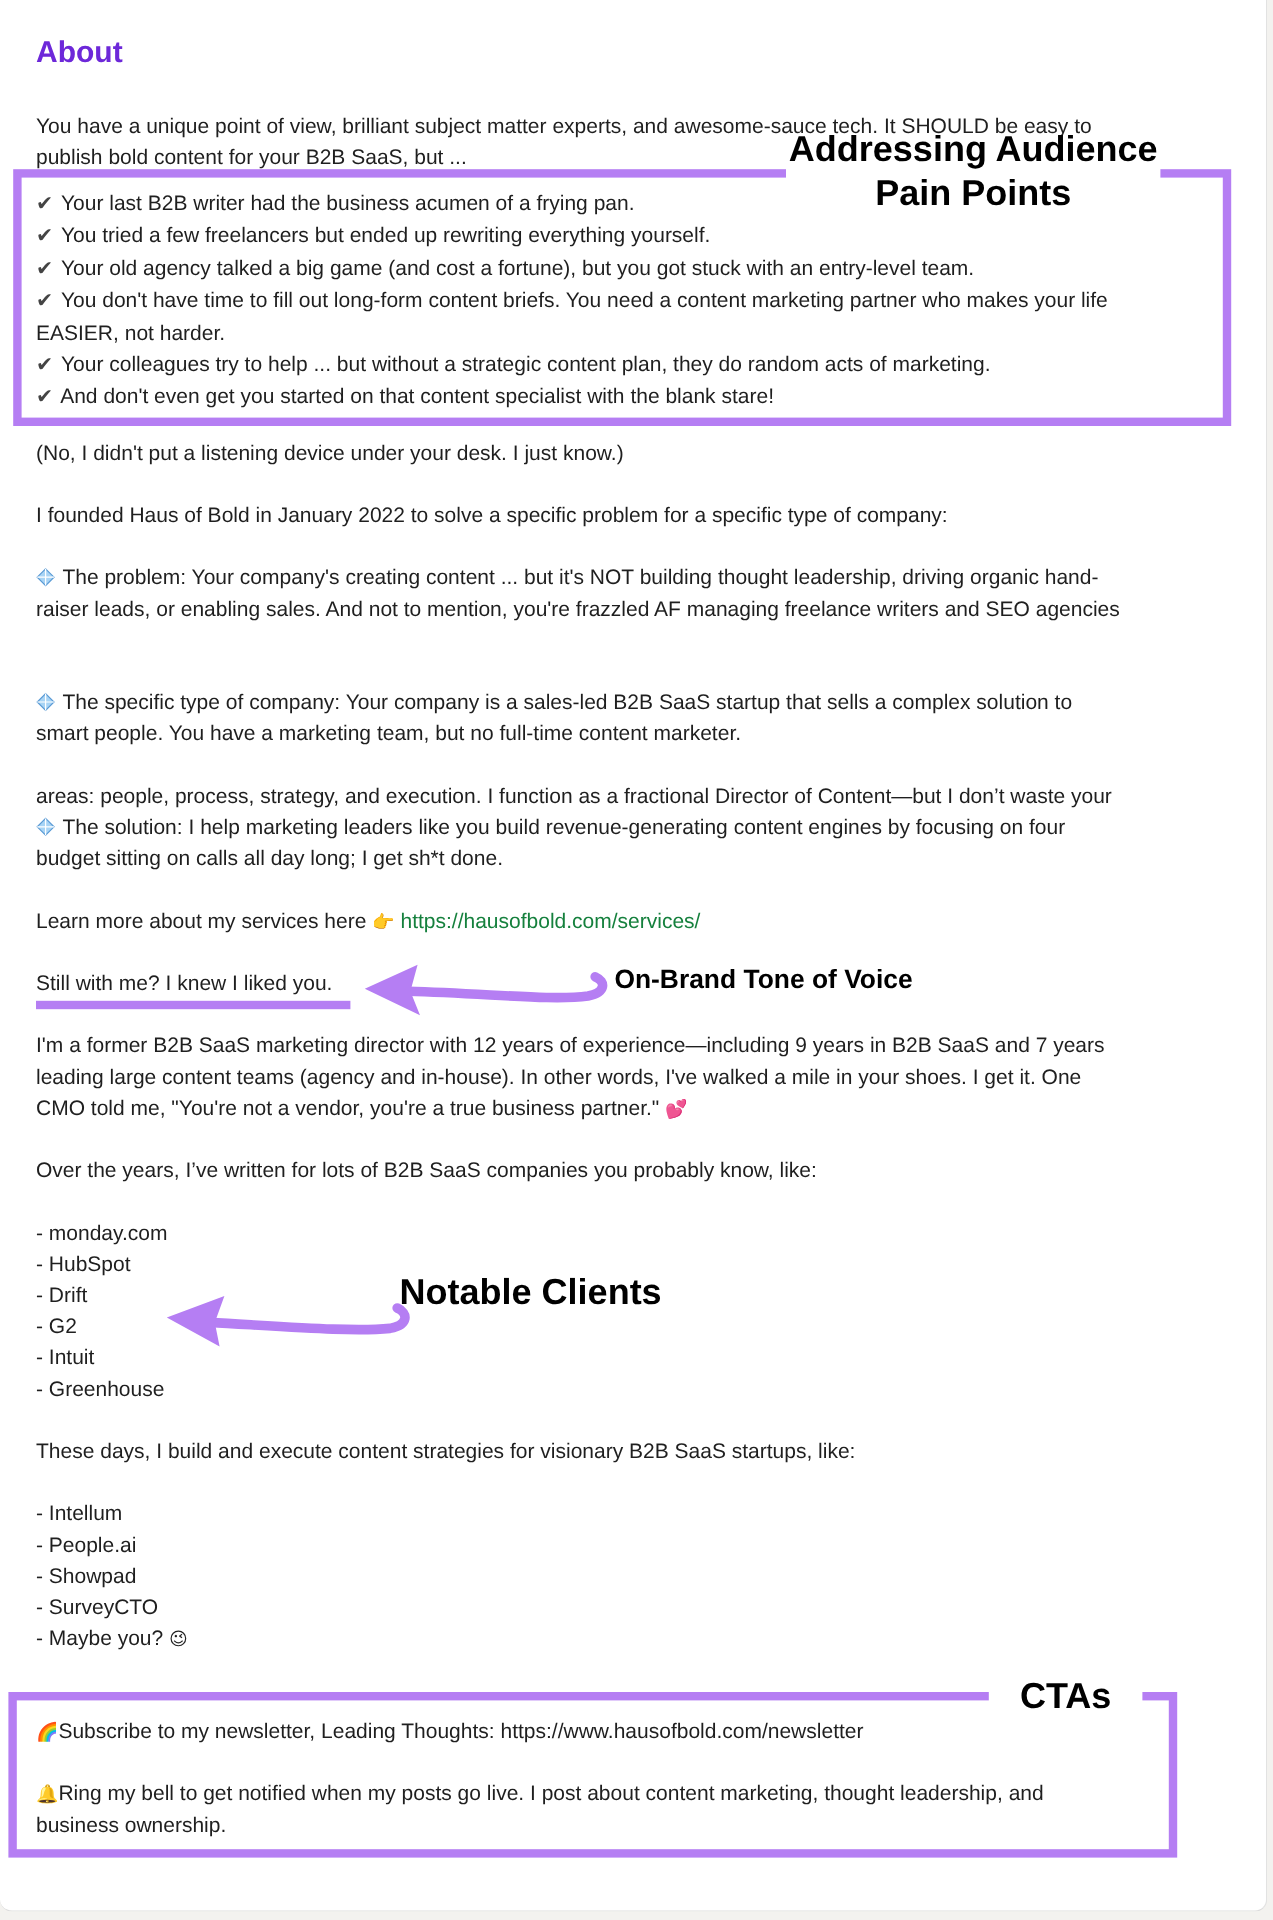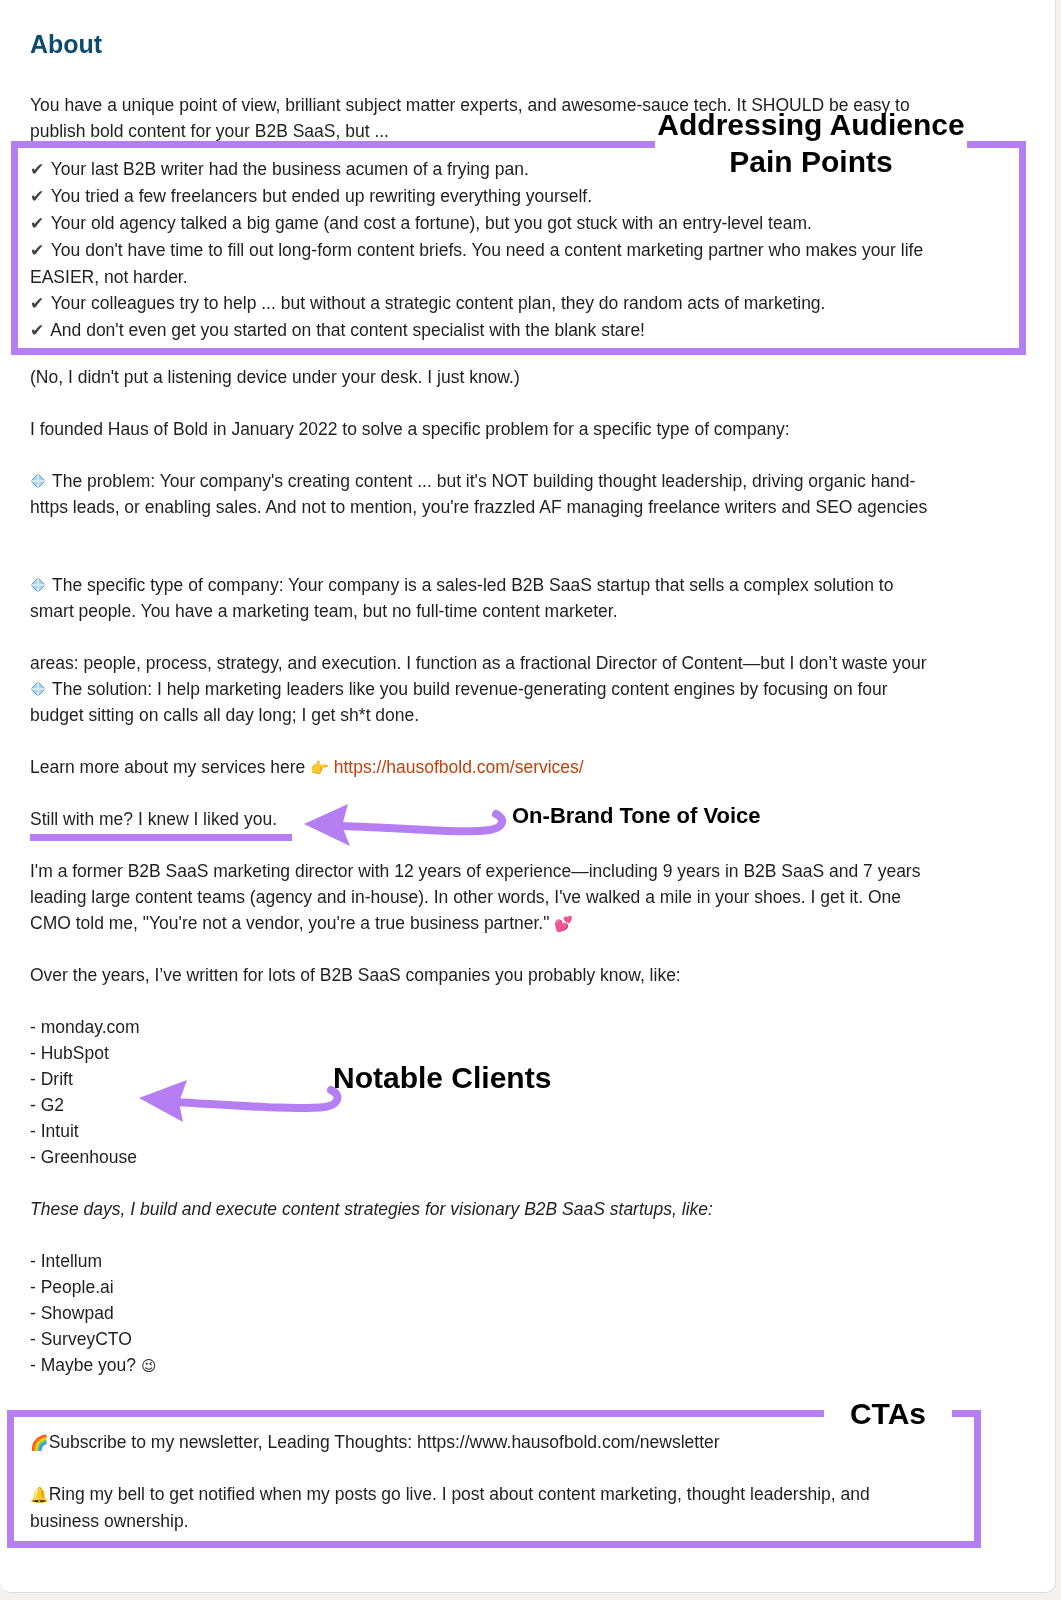--- a/index.html
+++ b/index.html
@@ -14,21 +14,21 @@
   .card {
     position: absolute; left: 0; top: 0;
     width: 1055px; height: 1592px;
     background: #ffffff;
     border-radius: 0 0 10px 10px;
     border-right: 1px solid #e2e2e2;
     border-bottom: 1px solid #dcdcdc;
   }
   .title {
     position: absolute; left: 30px; top: 30px;
-    font-size: 25px; font-weight: bold; color: #0c4a6e;
+    font-size: 25px; font-weight: bold; color: #6d28d9;
     margin: 0;
   }
   .p {
     position: absolute; left: 30px; width: 990px;
     font-size: 17.5px; line-height: 26px; color: #1f1f1f;
     margin: 0;
   }
   .line { display: block; white-space: nowrap; }
   .check { color: #444; font-size: 17px; margin-right: 2px; }
   .gem { display: inline-block; width: 16px; height: 16px; vertical-align: -2px; margin-right: 6px; }
@@ -82,21 +82,21 @@
 
   <p class="p" style="top:364px;">(No, I didn't put a listening device under your desk. I just know.)</p>
 
   <p class="p" style="top:416px;">I founded Haus of Bold in January 2022 to solve a specific problem for a specific type of company:</p>
 
   <div class="p" style="top:468px;">
     <span class="line"><svg class="gem" viewBox="0 0 16 16">
           <path d="M8 1 L15 8 L8 15 L1 8 Z" fill="#a8d4f5" stroke="#5b9bd5" stroke-width="1"></path>
           <path d="M8 1 L8 15 M1 8 L15 8" stroke="#ffffff" stroke-width="1"></path>
         </svg><span>The problem: Your company's creating content ... but it's NOT building thought leadership, driving organic hand-</span></span>
-    <span class="line">https leads, or enabling sales. And not to mention, you're frazzled AF managing freelance writers and SEO agencies</span>
+    <span class="line">raiser leads, or enabling sales. And not to mention, you're frazzled AF managing freelance writers and SEO agencies</span>
   </div>
 
   <div class="p" style="top:572px;">
     <span class="line"><svg class="gem" viewBox="0 0 16 16">
           <path d="M8 1 L15 8 L8 15 L1 8 Z" fill="#a8d4f5" stroke="#5b9bd5" stroke-width="1"></path>
           <path d="M8 1 L8 15 M1 8 L15 8" stroke="#ffffff" stroke-width="1"></path>
         </svg><span>The specific type of company: Your company is a sales-led B2B SaaS startup that sells a complex solution to</span></span>
     <span class="line">smart people. You have a marketing team, but no full-time content marketer.</span>
   </div>
 
@@ -105,21 +105,21 @@
     <span class="line"><svg class="gem" viewBox="0 0 16 16">
           <path d="M8 1 L15 8 L8 15 L1 8 Z" fill="#a8d4f5" stroke="#5b9bd5" stroke-width="1"></path>
           <path d="M8 1 L8 15 M1 8 L15 8" stroke="#ffffff" stroke-width="1"></path>
         </svg><span>The solution: I help marketing leaders like you build revenue-generating content engines by focusing on four</span></span>
     <span class="line">budget sitting on calls all day long; I get sh*t done.</span>
   </div>
 
   <p class="p" style="top:754px;">
     <span>Learn more about my services here</span>
     <span class="emoji">👉</span>
-    <a style="color:#c2410c; text-decoration:none;">https://hausofbold.com/services/</a>
+    <a style="color:#15803d; text-decoration:none;">https://hausofbold.com/services/</a>
   </p>
 
   <p class="p" style="top:806px; width:auto;">Still with me? I knew I liked you.</p>
   <div class="underline-bar" style="left:30px; top:834px; width:262px;"></div>
   <svg class="arrow" style="left:300px; top:800px;" width="210" height="50">
     <path d="M40 26 C 110 28, 160 34, 190 30 C 205 27, 205 18, 196 14" fill="none" stroke="#b57ef3" stroke-width="8" stroke-linecap="round"></path>
     <path d="M4 24 L 48 4 L 42 26 L 50 46 Z" fill="#b57ef3"></path>
   </svg>
   <div class="anno" style="left:512px; top:798px; font-size:22px; line-height:36px;">On-Brand Tone of Voice</div>
 
@@ -139,21 +139,21 @@
     <li>- Intuit</li>
     <li>- Greenhouse</li>
   </ul>
 
   <svg class="arrow" style="left:135px; top:1076px;" width="210" height="50">
     <path d="M40 26 C 110 30, 160 34, 190 31 C 206 28, 205 18, 196 14" fill="none" stroke="#b57ef3" stroke-width="8" stroke-linecap="round"></path>
     <path d="M4 22 L 52 4 L 44 26 L 48 46 Z" fill="#b57ef3"></path>
   </svg>
   <div class="anno" style="left:333px; top:1060px; font-size:30px; line-height:36px;">Notable Clients</div>
 
-  <p class="p" style="top:1196px;font-style:italic;">These days, I build and execute content strategies for visionary B2B SaaS startups, like:</p>
+  <p class="p" style="top:1196px;">These days, I build and execute content strategies for visionary B2B SaaS startups, like:</p>
 
   <ul class="p list" style="top:1248px;">
     <li>- Intellum</li>
     <li>- People.ai</li>
     <li>- Showpad</li>
     <li>- SurveyCTO</li>
     <li><span>- Maybe you?</span> <span class="emoji">😉</span></li>
   </ul>
 
   <div class="frame" style="left:7px; top:1410px; width:974px; height:138px;"></div>

